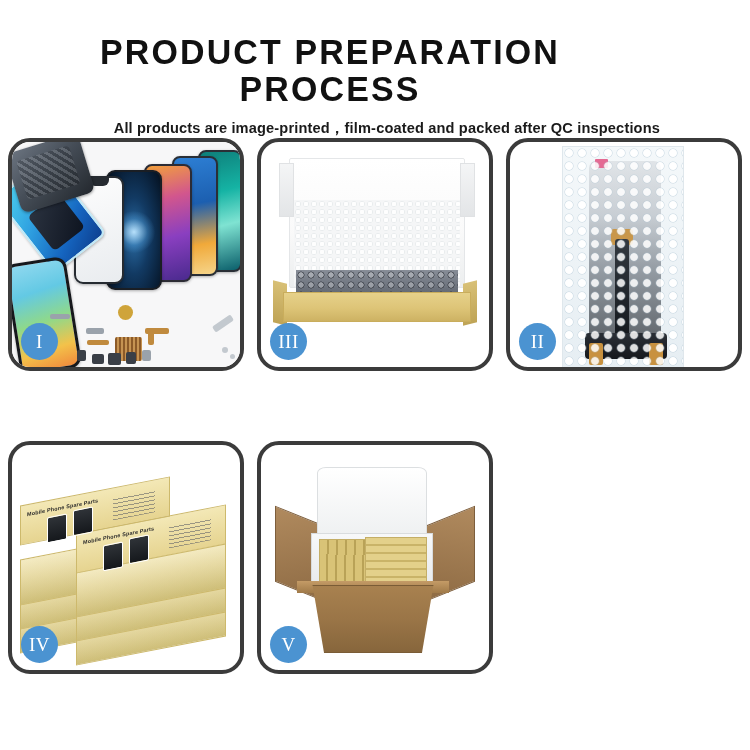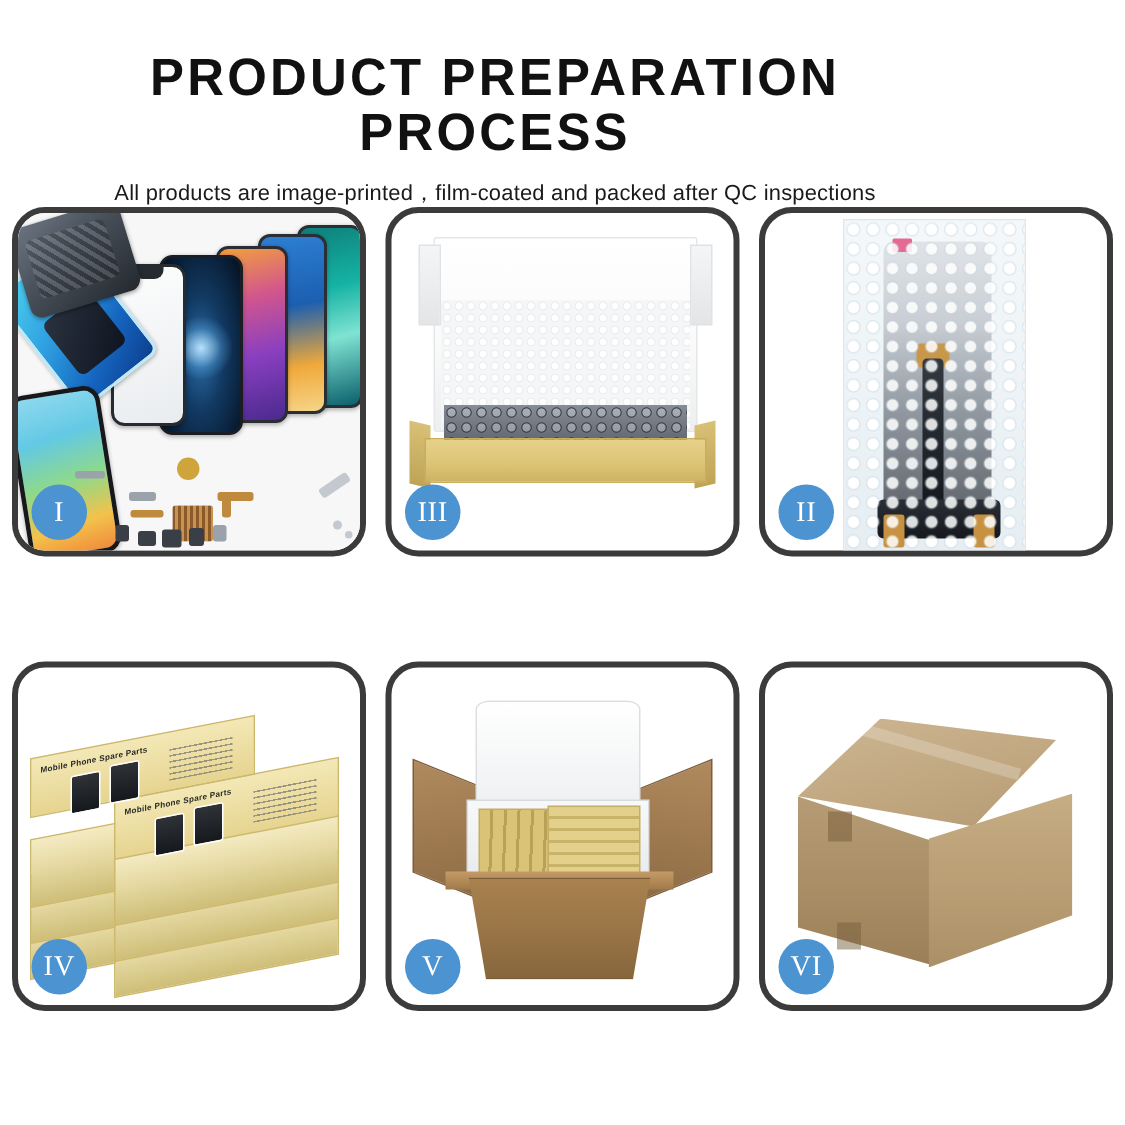--- a/index.html
+++ b/index.html
@@ -12,21 +12,21 @@
   
   #header { width:660px; padding-top:34px; text-align:center; }
   #title {
     font-size:35px; font-weight:700; color:#111111;
     letter-spacing:2.2px; line-height:1.05;
     font-family:"Liberation Sans", sans-serif;
     transform:scaleX(0.97); transform-origin:center;
   }
   #subtitle {
     margin-top:11px; font-size:14.6px; color:#1a1a1a;
-    letter-spacing:0.15px; font-weight:400;
+    letter-spacing:0.15px; font-weight:700;text-align:right;
   }
 
   
   #grid {
     position:absolute; left:8px; top:138px;
     width:734px; height:556px;
     display:grid;
     grid-template-columns:236px 236px 236px;
     grid-template-rows:233px 233px;
     column-gap:13px; row-gap:70px;
@@ -440,25 +440,14 @@
       <div class="p5-foamlid"></div>
       <div class="p5-foambody"></div>
       <div class="p5-cards"></div>
       <div class="p5-cards2"></div>
       <div class="p5-rim"></div>
       <div class="p5-boxfront"></div>
     </div>
     <div class="badge">V</div>
   </div>
 
-  <div class="panel">
-    <div class="stage">
-      <div class="p6-top"></div>
-      <div class="p6-left"></div>
-      <div class="p6-right"></div>
-      <div class="p6-seam"></div>
-      <div class="p6-tapeA"></div>
-      <div class="p6-tapeB"></div>
-    </div>
-    <div class="badge">VI</div>
-  </div>
 
 </div>
 
 </body></html>

